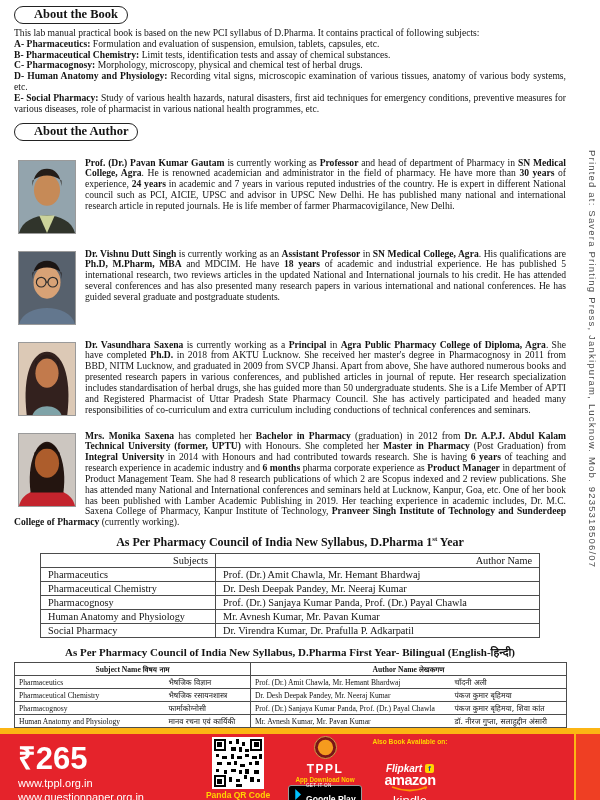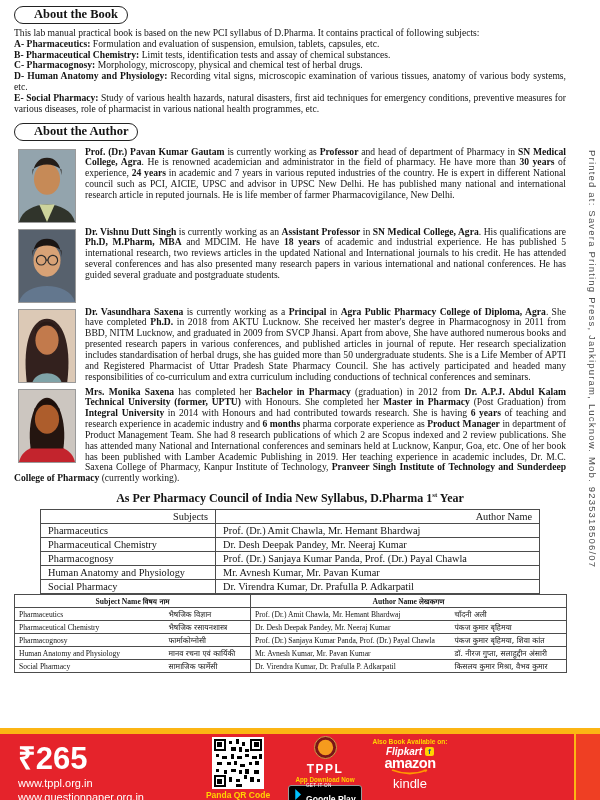--- a/index.html
+++ b/index.html
@@ -3,21 +3,21 @@
 <meta charset="utf-8">
 <style>
   * { margin:0; padding:0; box-sizing:border-box; }
   html,body { background:#fff; }
   .page { width:600px; height:800px; position:relative; overflow:hidden; background:#fff;
           font-family:"Liberation Serif", serif; color:#141414; }
   .content { padding:4px 34px 0 14px; }
   .pill { display:inline-block; border:1.6px solid #222; border-radius:9px; padding:0 9px 1px 19px;
           font-weight:bold; font-size:12.5px; margin:2px 0 4px 0; background:#fff; }
   .body-line, .book-item { font-size:9.6px; line-height:1.13; text-align:justify; }
-  .author-block { margin-top:2px; display:flow-root; }
+  .author-block { margin-top:13px; display:flow-root; }
   .author-photo { float:left; width:58px; height:74px; margin:2px 9px 2px 4px; border:1px solid #9a9a9a; }
   .author-block p { font-size:9.6px; line-height:1.13; text-align:justify; }
   .tbl-title { text-align:center; font-weight:bold; font-size:12px; margin:7px 0 3px 0; }
   .tbl-title2 { text-align:center; font-weight:bold; font-size:11px; margin:6px 0 3px 0; }
   sup { font-size:7px; }
   table { border-collapse:collapse; }
   .t1 { width:500px; margin:0 auto; }
   .t1 th, .t1 td { border:1px solid #4c4c4c; font-size:10.3px; padding:1px 7px; }
   .t1 th { text-align:right; font-weight:normal; }
   .t1 td.c1 { width:175px; }
@@ -42,21 +42,21 @@
   .tppl-block { position:absolute; left:286px; top:2px; width:78px; text-align:center; color:#fff; }
   .tppl-name { font-weight:bold; font-size:12px; letter-spacing:1.5px; line-height:1.05; }
   .tppl-sub { color:#ffd400; font-size:6.3px; font-weight:bold; }
   .gp-badge { margin:2px auto 0 auto; width:74px; height:19px; background:#000; border-radius:3px;
               border:1px solid #9a9a9a; display:flex; align-items:center; gap:3px; padding:0 5px; }
   .gp-text { color:#fff; text-align:left; line-height:1.1; }
   .gp-get { font-size:4.6px; display:block; letter-spacing:0.3px; }
   .gp-play { font-size:8.6px; font-weight:bold; }
   .avail-block { position:absolute; left:368px; top:4px; width:84px; text-align:center; color:#fff; }
   .avail-label { color:#ffd400; font-size:6.6px; font-weight:bold; }
-  .flipkart-row { display:flex; align-items:center; justify-content:center; gap:3px; margin-top:1px; }
+  .flipkart-row { display:flex; align-items:center; justify-content:center; gap:3px; margin-top:18px; }
   .flipkart-txt { font-style:italic; font-weight:bold; font-size:10px; }
   .fk-icon { width:9px; height:9px; background:#ffd400; border-radius:2px; color:#1a46a8;
              font-size:7.5px; font-weight:bold; line-height:9px; display:inline-block; font-style:normal; }
   .amazon-txt { font-weight:bold; font-size:14.5px; line-height:0.9; letter-spacing:-0.5px; }
   .kindle-txt { font-size:13px; line-height:1.2; }
   .isbn-block { position:absolute; left:455px; top:-5px; width:110px; background:#fff; padding:2px 3px 1px 3px; text-align:center; }
   .isbn-text { font-family:"Liberation Serif", serif; font-size:8.8px; font-weight:bold; color:#000; white-space:nowrap; }
   .barcode { height:37px; margin:1px 3px 0 3px;
              background:repeating-linear-gradient(90deg,#000 0 1.5px,#fff 1.5px 2.5px,#000 2.5px 4px,#fff 4px 6.5px,#000 6.5px 7.5px,#fff 7.5px 8.5px,#000 8.5px 11.5px,#fff 11.5px 13px); }
   .digits { font-family:"Liberation Mono", monospace; font-size:6.5px; letter-spacing:2px; color:#000; }
@@ -146,20 +146,21 @@
             <td class="c1">Human Anatomy and Physiology</td>
             <td>Mr. Avnesh Kumar, Mr. Pavan Kumar</td>
           </tr>
       <tr>
             <td class="c1">Social Pharmacy</td>
             <td>Dr. Virendra Kumar, Dr. Prafulla P. Adkarpatil</td>
           </tr>
     </tbody>
       </table>
 
+    <div class="tbl-title2">As Per Pharmacy Council of India New Syllabus, D.Pharma First Year- Bilingual (English-हिन्दी)</div>
     <table class="t2">
       <colgroup>
           <col style="width:150px">
           <col style="width:86px">
           <col style="width:200px">
           <col style="width:116px">
         </colgroup>
       <tbody>
           <tr>
         <th colspan="2" class="lb"><b>Subject Name</b> <span class="hi">विषय  नाम</span></th>

